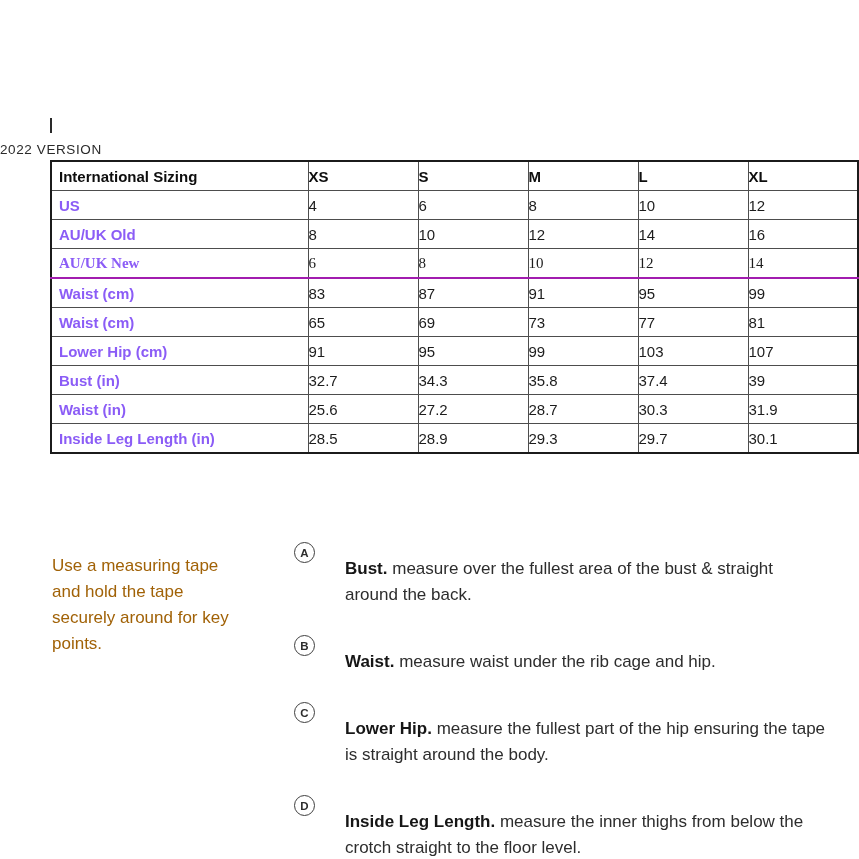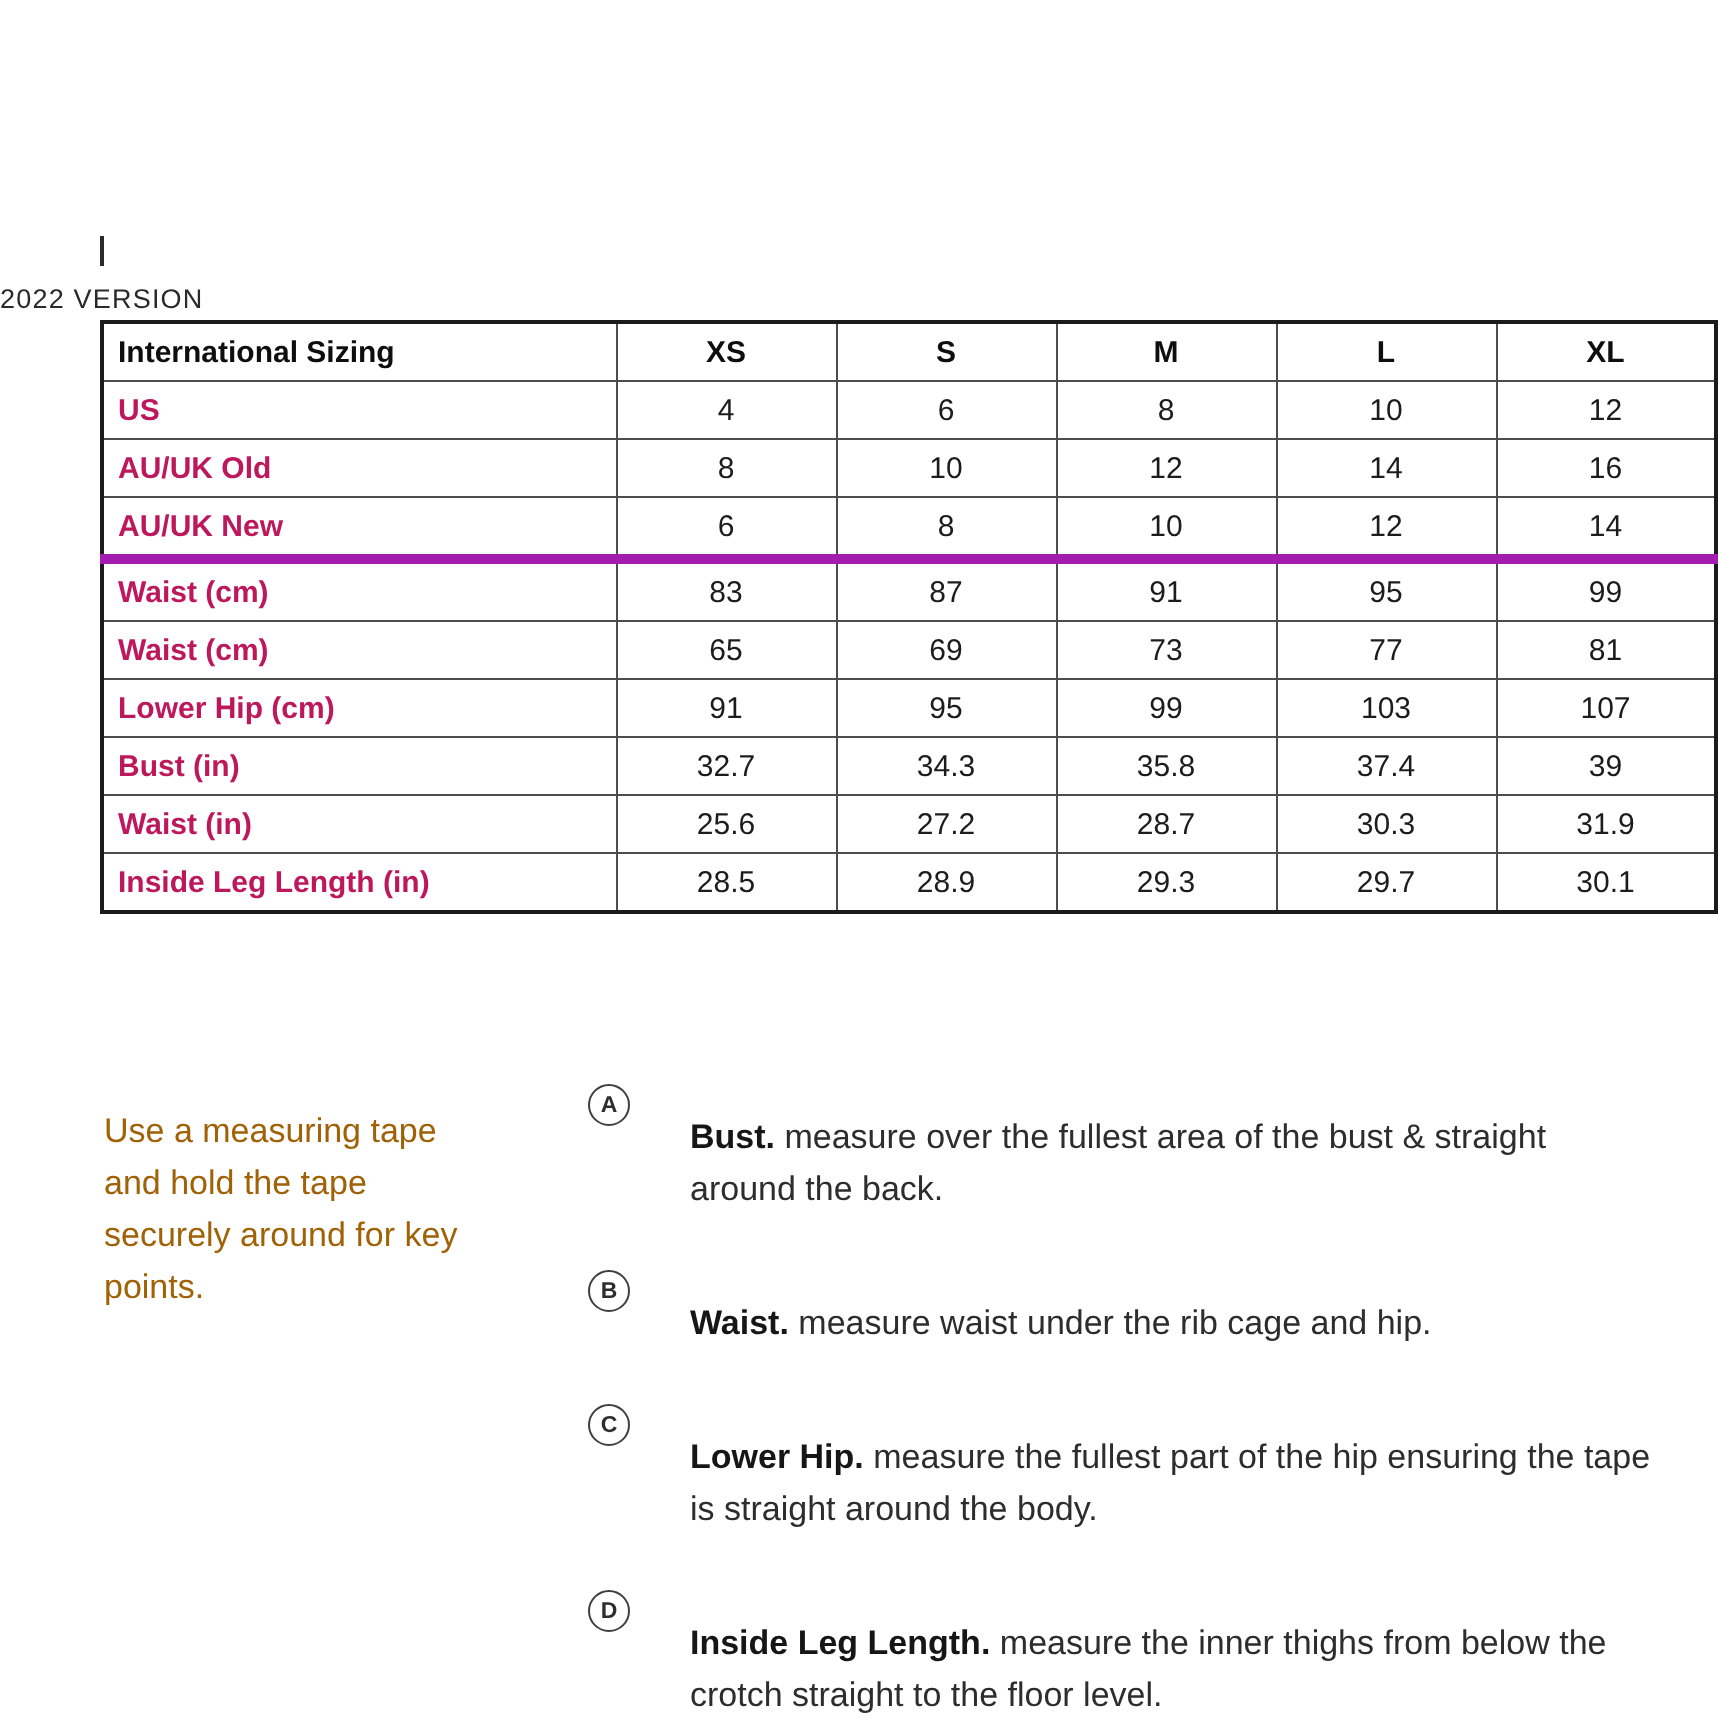--- a/index.html
+++ b/index.html
@@ -53,32 +53,33 @@
     font-size: 15px;
     color: #1c1c1c;
     padding: 0;
     vertical-align: middle;
     background: #ffffff;
   }
   table.sizing td.lbl {
     text-align: left;
     padding-left: 7px;
     font-weight: 700;
-    color: #be185d;
+    color: #8b5cf6;
   }
   table.sizing td.val {
-    text-align: center;
+    text-align: left;
     font-weight: 400;
   }
   table.sizing tr.hdr td {
     font-weight: 700;
     color: #0e0e0e;
   }
   table.sizing tr.sep td {
-    border-bottom: 5px solid #a21caf;
+    border-bottom: 2px solid #a21caf;
+    font-family: Liberation Serif, serif;
   }
 
   
   .intro {
     position: absolute;
     left: 52px;
     top: 536px;
     width: 196px;
     font-size: 17px;
     line-height: 26px;

